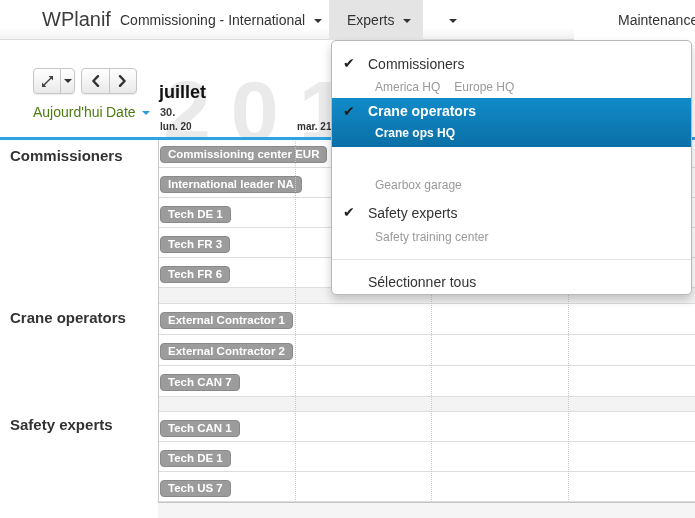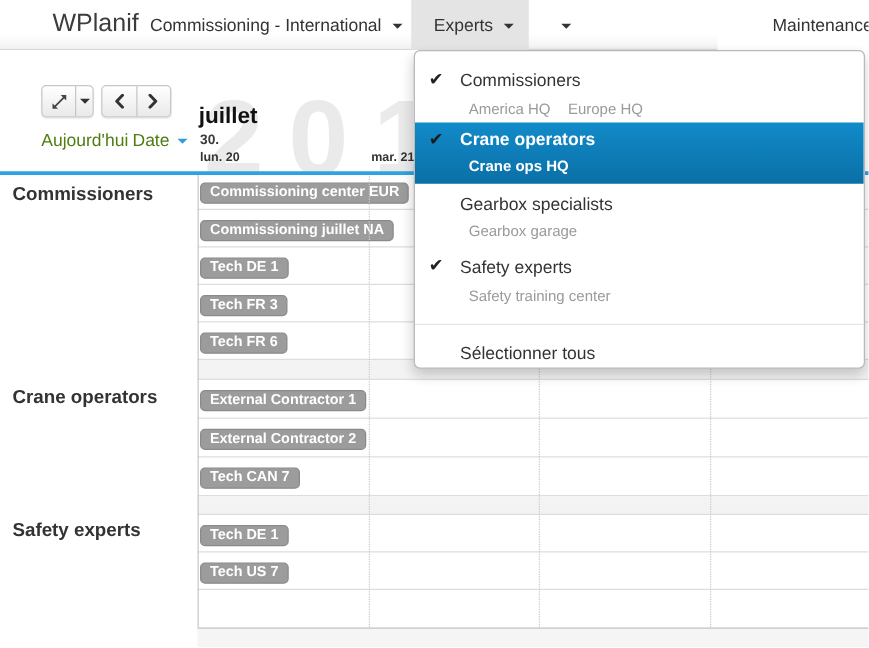--- a/index.html
+++ b/index.html
@@ -84,33 +84,34 @@
   <div class="day-label day-0">lun. 20</div>
   <div class="day-label day-1">mar. 21</div>
 
   <div class="group-label gl-0">Commissioners</div>
   <div class="group-label gl-1">Crane operators</div>
   <div class="group-label gl-2">Safety experts</div>
 
   <div class="grid-body">
     <div class="rows-block rb-0">
       <div class="t-row"><span class="pill">Commissioning center EUR</span></div>
-      <div class="t-row"><span class="pill">Commissioning juillet NA</span></div>
+      <div class="t-row"><span class="pill">International leader NA</span></div>
       <div class="t-row"><span class="pill">Tech DE 1</span></div>
       <div class="t-row"><span class="pill">Tech FR 3</span></div>
       <div class="t-row"><span class="pill">Tech FR 6</span></div>
     </div>
     <div class="band band-0"></div>
     <div class="rows-block rb-1">
       <div class="t-row"><span class="pill">External Contractor 1</span></div>
       <div class="t-row"><span class="pill">External Contractor 2</span></div>
       <div class="t-row"><span class="pill">Tech CAN 7</span></div>
     </div>
     <div class="band band-1"></div>
     <div class="rows-block rb-2">
+      <div class="t-row"><span class="pill">Tech CAN 1</span></div>
       <div class="t-row"><span class="pill">Tech DE 1</span></div>
       <div class="t-row"><span class="pill">Tech US 7</span></div>
     </div>
     <div class="band band-2"></div>
     <div class="left-edge"></div>
     <div class="vline vl-0"></div>
     <div class="vline vl-1"></div>
     <div class="vline vl-2"></div>
   </div>
 
@@ -155,21 +156,20 @@
     <span class="dd-check" style="top:14px">✔</span>
     <span class="dd-title" style="top:14px">Commissioners</span>
     <span class="dd-sub" style="top:38px"><span>America HQ</span><span>Europe HQ</span></span>
 
     <div class="dd-active-band">
       <span class="dd-check" style="top:5px">✔</span>
       <span class="dd-title" style="top:4px">Crane operators</span>
       <span class="dd-sub" style="top:27px">Crane ops HQ</span>
     </div>
 
-    <span class="dd-title" style="top:113px">Gearbox specialists</span>
     <span class="dd-sub" style="top:136px">Gearbox garage</span>
 
     <span class="dd-check" style="top:163px">✔</span>
     <span class="dd-title" style="top:163px">Safety experts</span>
     <span class="dd-sub" style="top:188px">Safety training center</span>
 
     <div class="dd-divider"></div>
     <div class="dd-selectall">
         <span>Sélectionner tous</span>
       </div>

